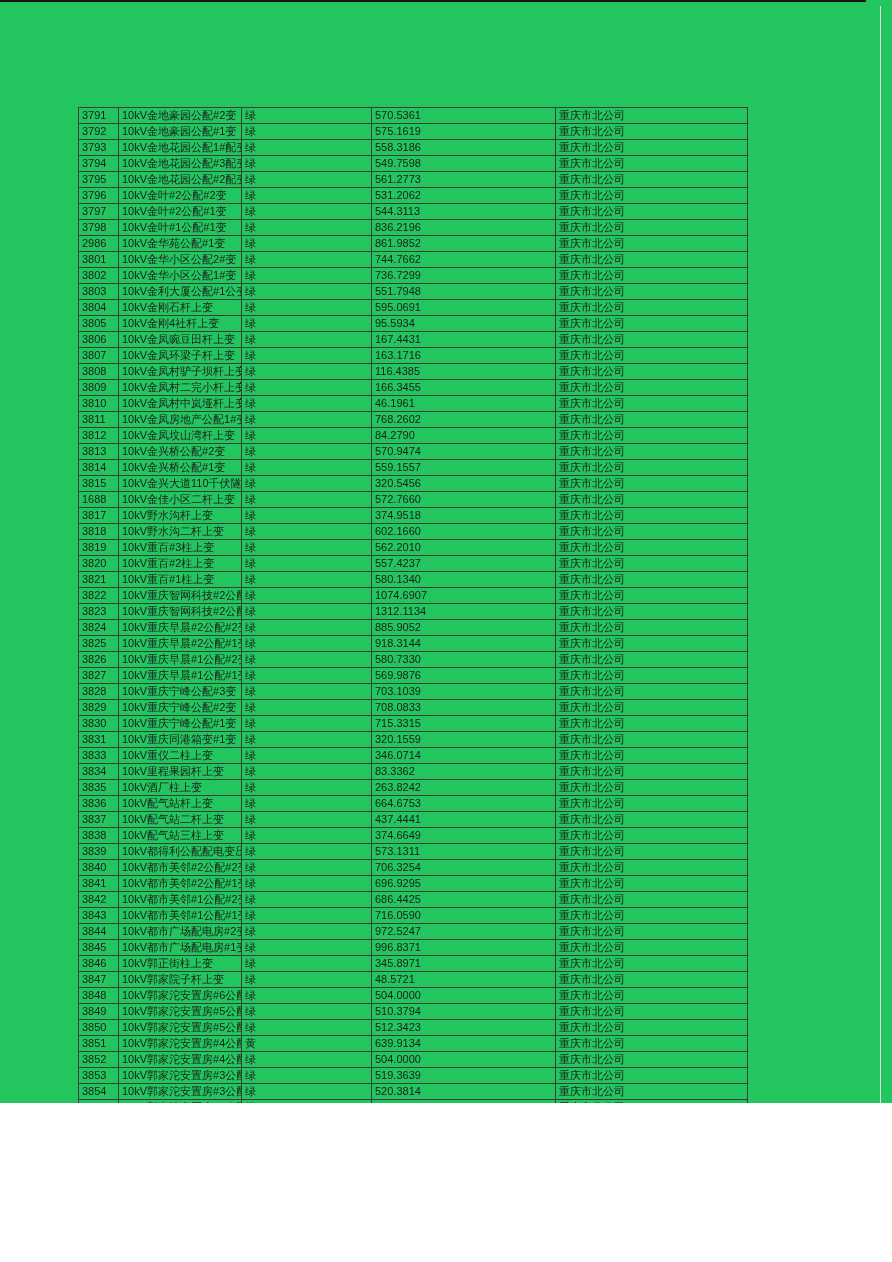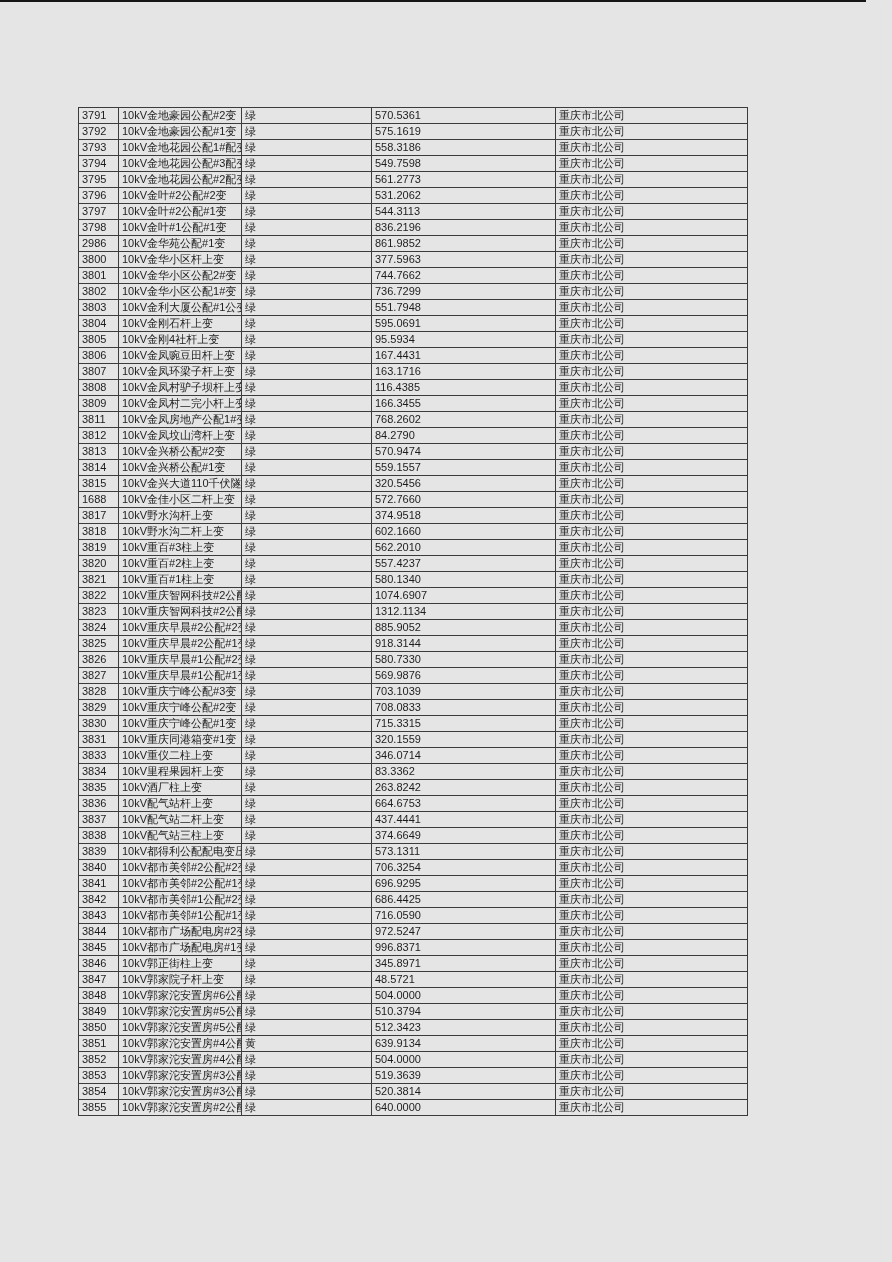--- a/index.html
+++ b/index.html
@@ -4,22 +4,22 @@
 <style>
   html, body {
     margin: 0;
     padding: 0;
     background: #ffffff;
     font-family: "Liberation Sans", "DejaVu Sans", sans-serif;
   }
   .page {
     position: relative;
     width: 892px;
-    height: 1262px;
-    background: #e5e5e5;
+    height: 1103px;
+    background: #22c55e;
     overflow: hidden;
   }
   .top-border-line {
     position: absolute;
     left: 0;
     top: 0;
     width: 866px;
     height: 2px;
     background: #161616;
   }
@@ -123,27 +123,20 @@
       <td class="col-company">重庆市北公司</td>
     </tr>
         <tr>
       <td class="col-index">2986</td>
       <td class="col-name">10kV金华苑公配#1变</td>
       <td class="col-status">绿</td>
       <td class="col-value">861.9852</td>
       <td class="col-company">重庆市北公司</td>
     </tr>
         <tr>
-      <td class="col-index">3800</td>
-      <td class="col-name">10kV金华小区杆上变</td>
-      <td class="col-status">绿</td>
-      <td class="col-value">377.5963</td>
-      <td class="col-company">重庆市北公司</td>
-    </tr>
-        <tr>
       <td class="col-index">3801</td>
       <td class="col-name">10kV金华小区公配2#变</td>
       <td class="col-status">绿</td>
       <td class="col-value">744.7662</td>
       <td class="col-company">重庆市北公司</td>
     </tr>
         <tr>
       <td class="col-index">3802</td>
       <td class="col-name">10kV金华小区公配1#变</td>
       <td class="col-status">绿</td>
@@ -190,20 +183,27 @@
       <td class="col-name">10kV金凤村驴子坝杆上变</td>
       <td class="col-status">绿</td>
       <td class="col-value">116.4385</td>
       <td class="col-company">重庆市北公司</td>
     </tr>
         <tr>
       <td class="col-index">3809</td>
       <td class="col-name">10kV金凤村二完小杆上变</td>
       <td class="col-status">绿</td>
       <td class="col-value">166.3455</td>
+      <td class="col-company">重庆市北公司</td>
+    </tr>
+        <tr>
+      <td class="col-index">3810</td>
+      <td class="col-name">10kV金凤村中岚垭杆上变</td>
+      <td class="col-status">绿</td>
+      <td class="col-value">46.1961</td>
       <td class="col-company">重庆市北公司</td>
     </tr>
         <tr>
       <td class="col-index">3811</td>
       <td class="col-name">10kV金凤房地产公配1#变</td>
       <td class="col-status">绿</td>
       <td class="col-value">768.2602</td>
       <td class="col-company">重庆市北公司</td>
     </tr>
         <tr>

